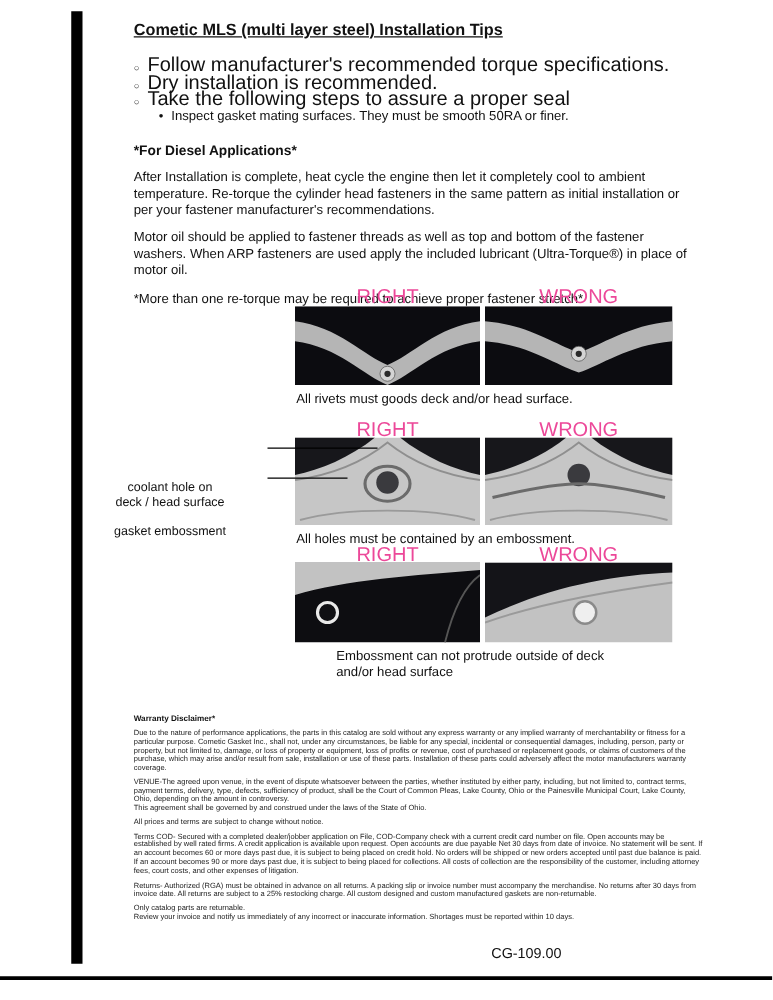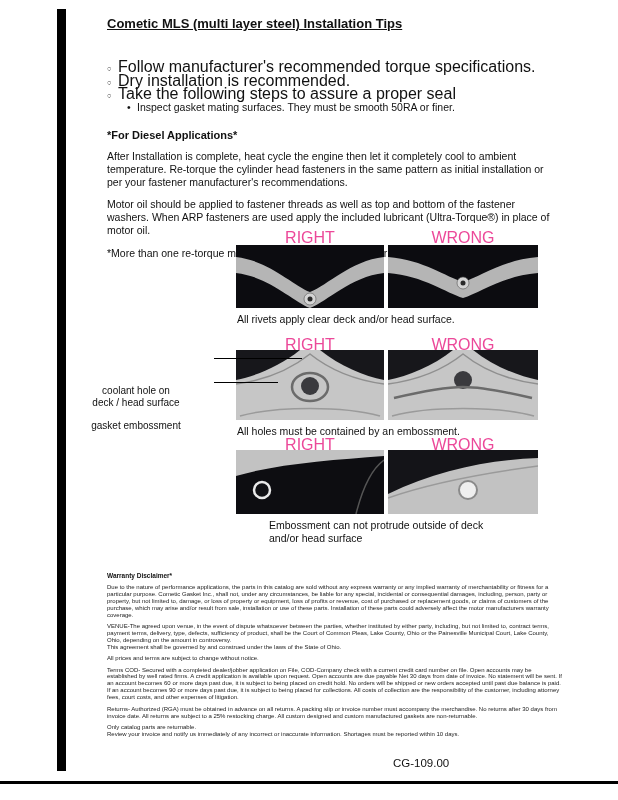--- a/index.html
+++ b/index.html
@@ -3,21 +3,21 @@
 <meta charset="utf-8">
 <style>
   * { margin:0; padding:0; box-sizing:border-box; }
   html,body { background:#ffffff; }
   .page { position:relative; width:618px; height:800px; background:#ffffff;
           font-family:"Liberation Sans", sans-serif; color:#111; overflow:hidden; }
   .left-bar { position:absolute; left:57px; top:9px; width:9px; height:762px; background:#000; }
   .bottom-rule { position:absolute; left:0; top:781px; width:618px; height:3px; background:#000; }
 
   .content { position:absolute; left:107px; top:16px; width:452px; }
-  .title { font-size:13px; font-weight:bold; text-decoration:underline; margin-bottom:29px; }
+  .title { font-size:13px; font-weight:bold; text-decoration:underline; margin-bottom:15px; }
   .tips { list-style:none; }
   .tip { position:relative; font-size:16px; line-height:13.5px; padding-left:11px; }
   .tip::before { content:"○"; position:absolute; left:0; top:2px; font-size:7.5px; }
   .subtip { position:relative; font-size:10.5px; line-height:13.5px; padding-left:30px; }
   .subtip::before { content:"•"; position:absolute; left:20px; top:0; font-size:10.5px; }
   .diesel-heading { margin-top:15px; font-size:11px; font-weight:bold; }
   .para { margin-top:9px; font-size:10.5px; line-height:13px; width:450px; }
   .note { margin-top:10px; font-size:10.5px; }
 
   .diagrams { position:absolute; left:0; top:228px; width:618px; height:320px; }
@@ -66,21 +66,21 @@
       <path d="M0,12 C34,16 56,40 74,47 C92,40 114,16 148,12 L148,28 C114,32 92,56 74,63 C56,56 34,32 0,28 Z" fill="#b5b5b5"></path>
       <circle cx="74" cy="54" r="6" fill="#d4d4d4" stroke="#555" stroke-width="0.6"></circle>
       <circle cx="74" cy="54" r="2.5" fill="#2a2a2a"></circle>
     </svg>
     <svg class="panel" style="left:388px; top:17px;" width="150" height="63" viewBox="0 0 150 63">
       <rect width="150" height="63" fill="#0c0c10"></rect>
       <path d="M0,12 C36,15 58,32 75,37 C92,32 114,15 150,12 L150,28 C114,31 92,48 75,53 C58,48 36,31 0,28 Z" fill="#b5b5b5"></path>
       <circle cx="75" cy="38" r="6" fill="#d4d4d4" stroke="#555" stroke-width="0.6"></circle>
       <circle cx="75" cy="38" r="2.5" fill="#2a2a2a"></circle>
     </svg>
-    <div class="caption" style="left:237px; top:85px;">All rivets apply clear deck and/or head surface.</div>
+    <div class="caption" style="left:237px; top:85px;">All rivets must goods deck and/or head surface.</div>
 
     <div class="dg-label" style="left:236px; width:148px; top:108px;">RIGHT</div>
     <div class="dg-label" style="left:388px; width:150px; top:108px;">WRONG</div>
 
     <svg class="panel" style="left:236px; top:122px;" width="148" height="70" viewBox="0 0 148 70">
       <rect width="148" height="70" fill="#c6c6c6"></rect>
       <path d="M0,0 L64,0 C44,16 20,26 0,30 Z" fill="#17171b"></path>
       <path d="M148,0 L84,0 C104,16 128,26 148,30 Z" fill="#17171b"></path>
       <path d="M0,34 C30,30 54,20 74,4 C94,20 118,30 148,34" stroke="#8f8f8f" stroke-width="1.5" fill="none"></path>
       <ellipse cx="74" cy="37" rx="18" ry="14" stroke="#6b6b6b" stroke-width="2.5" fill="none"></ellipse>

